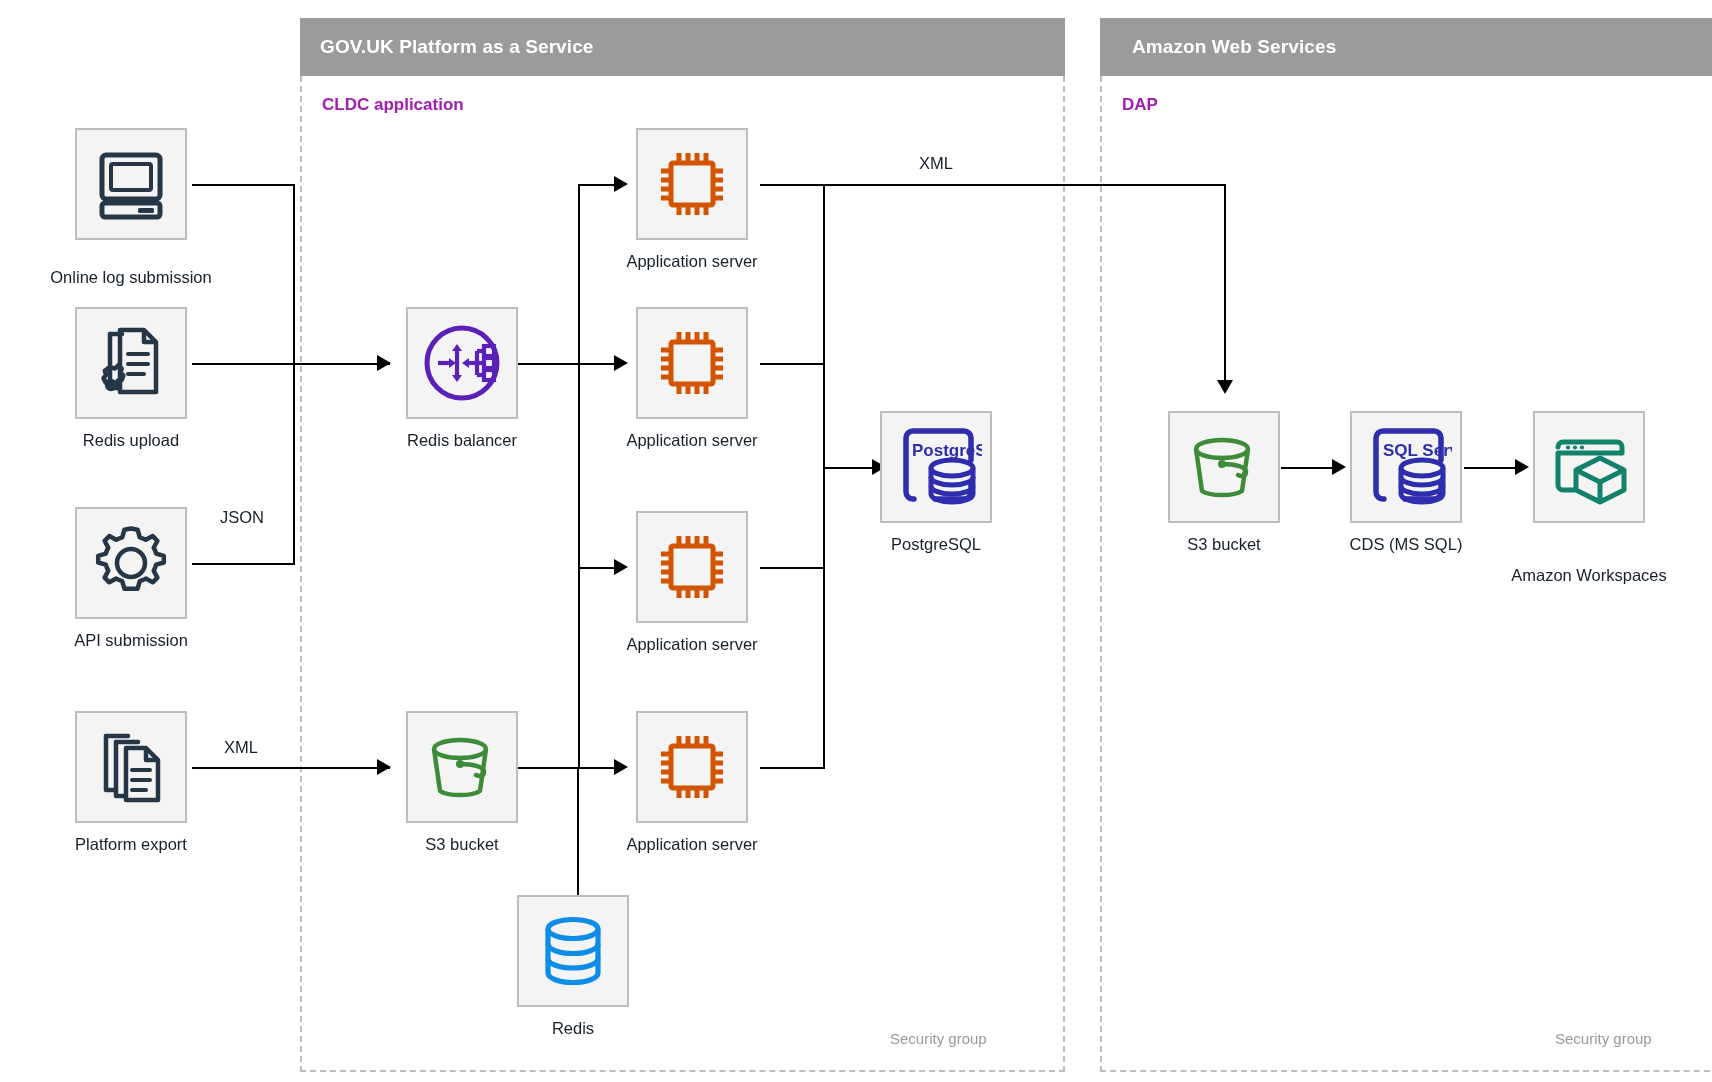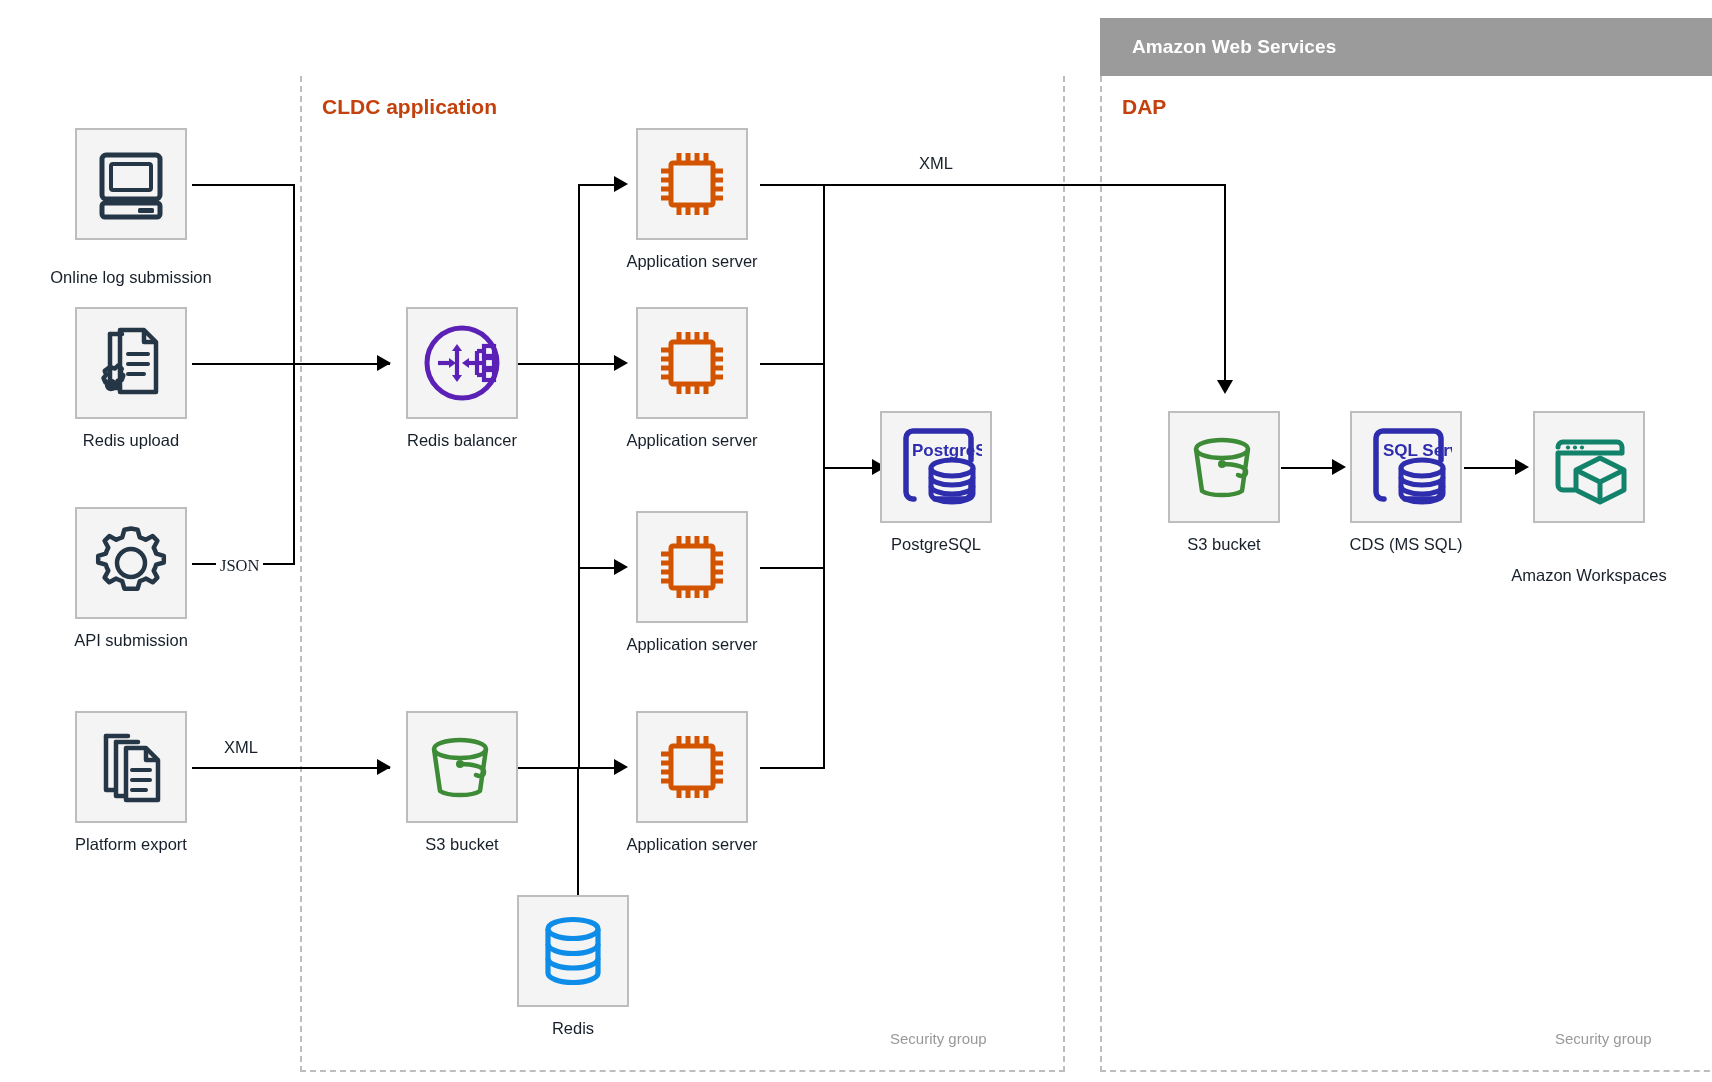--- a/index.html
+++ b/index.html
@@ -34,23 +34,23 @@
   }
   .group-body {
     position: absolute;
     border: 2px dashed #bdbdbd;
     border-top: none;
     box-sizing: border-box;
     background: transparent;
   }
   .group-sublabel {
     position: absolute;
-    font-size: 21px;
+    font-size: 17px;
     font-weight: bold;
-    color: #c2410c;
+    color: #a21caf;
   }
   .security-group-label {
     position: absolute;
     font-size: 15px;
     color: #999999;
   }
 
   
   .node {
     position: absolute;
@@ -103,39 +103,42 @@
     white-space: nowrap;
     background: #ffffff;
     padding: 0 4px;
   }
 </style>
 </head>
 <body>
 
 <div id="canvas">
 
+  <div class="group-header" style="left:300px; top:18px; width:765px; height:58px;">
+    <span>GOV.UK Platform as a Service</span>
+  </div>
   <div class="group-body" style="left:300px; top:76px; width:765px; height:996px;"></div>
   <div class="group-sublabel" style="left:322px; top:95px;">CLDC application</div>
   <div class="security-group-label" style="left:890px; top:1030px;">Security group</div>
 
   <div class="group-header" style="left:1100px; top:18px; width:612px; height:58px;padding-left:32px;">
     <span>Amazon Web Services</span>
   </div>
   <div class="group-body" style="left:1100px; top:76px; width:640px; height:996px;"></div>
   <div class="group-sublabel" style="left:1122px; top:95px;">DAP</div>
   <div class="security-group-label" style="left:1555px; top:1030px;">Security group</div>
 
   <div class="ln ln-h" style="left:192px; top:184px; width:103px;"></div>
   <div class="ln ln-v" style="left:293px; top:184px; height:180px;"></div>
 
   <div class="ln ln-h" style="left:192px; top:363px; width:198px;"></div>
 
   <div class="ln ln-h" style="left:192px; top:563px; width:103px;"></div>
   <div class="ln ln-v" style="left:293px; top:363px; height:202px;"></div>
-  <div class="edge-label" style="left:216px; top:556px;font-family:Liberation Serif, serif;">JSON</div>
+  <div class="edge-label" style="left:216px; top:508px;">JSON</div>
 
   <div class="arrow-r" style="left:377px; top:355px;"></div>
 
   <div class="ln ln-h" style="left:518px; top:363px; width:62px;"></div>
   <div class="ln ln-v" style="left:578px; top:184px; height:585px;"></div>
 
   <div class="ln ln-h" style="left:578px; top:184px; width:40px;"></div>
   <div class="arrow-r" style="left:614px; top:176px;"></div>
 
   <div class="ln ln-h" style="left:578px; top:363px; width:40px;"></div>

